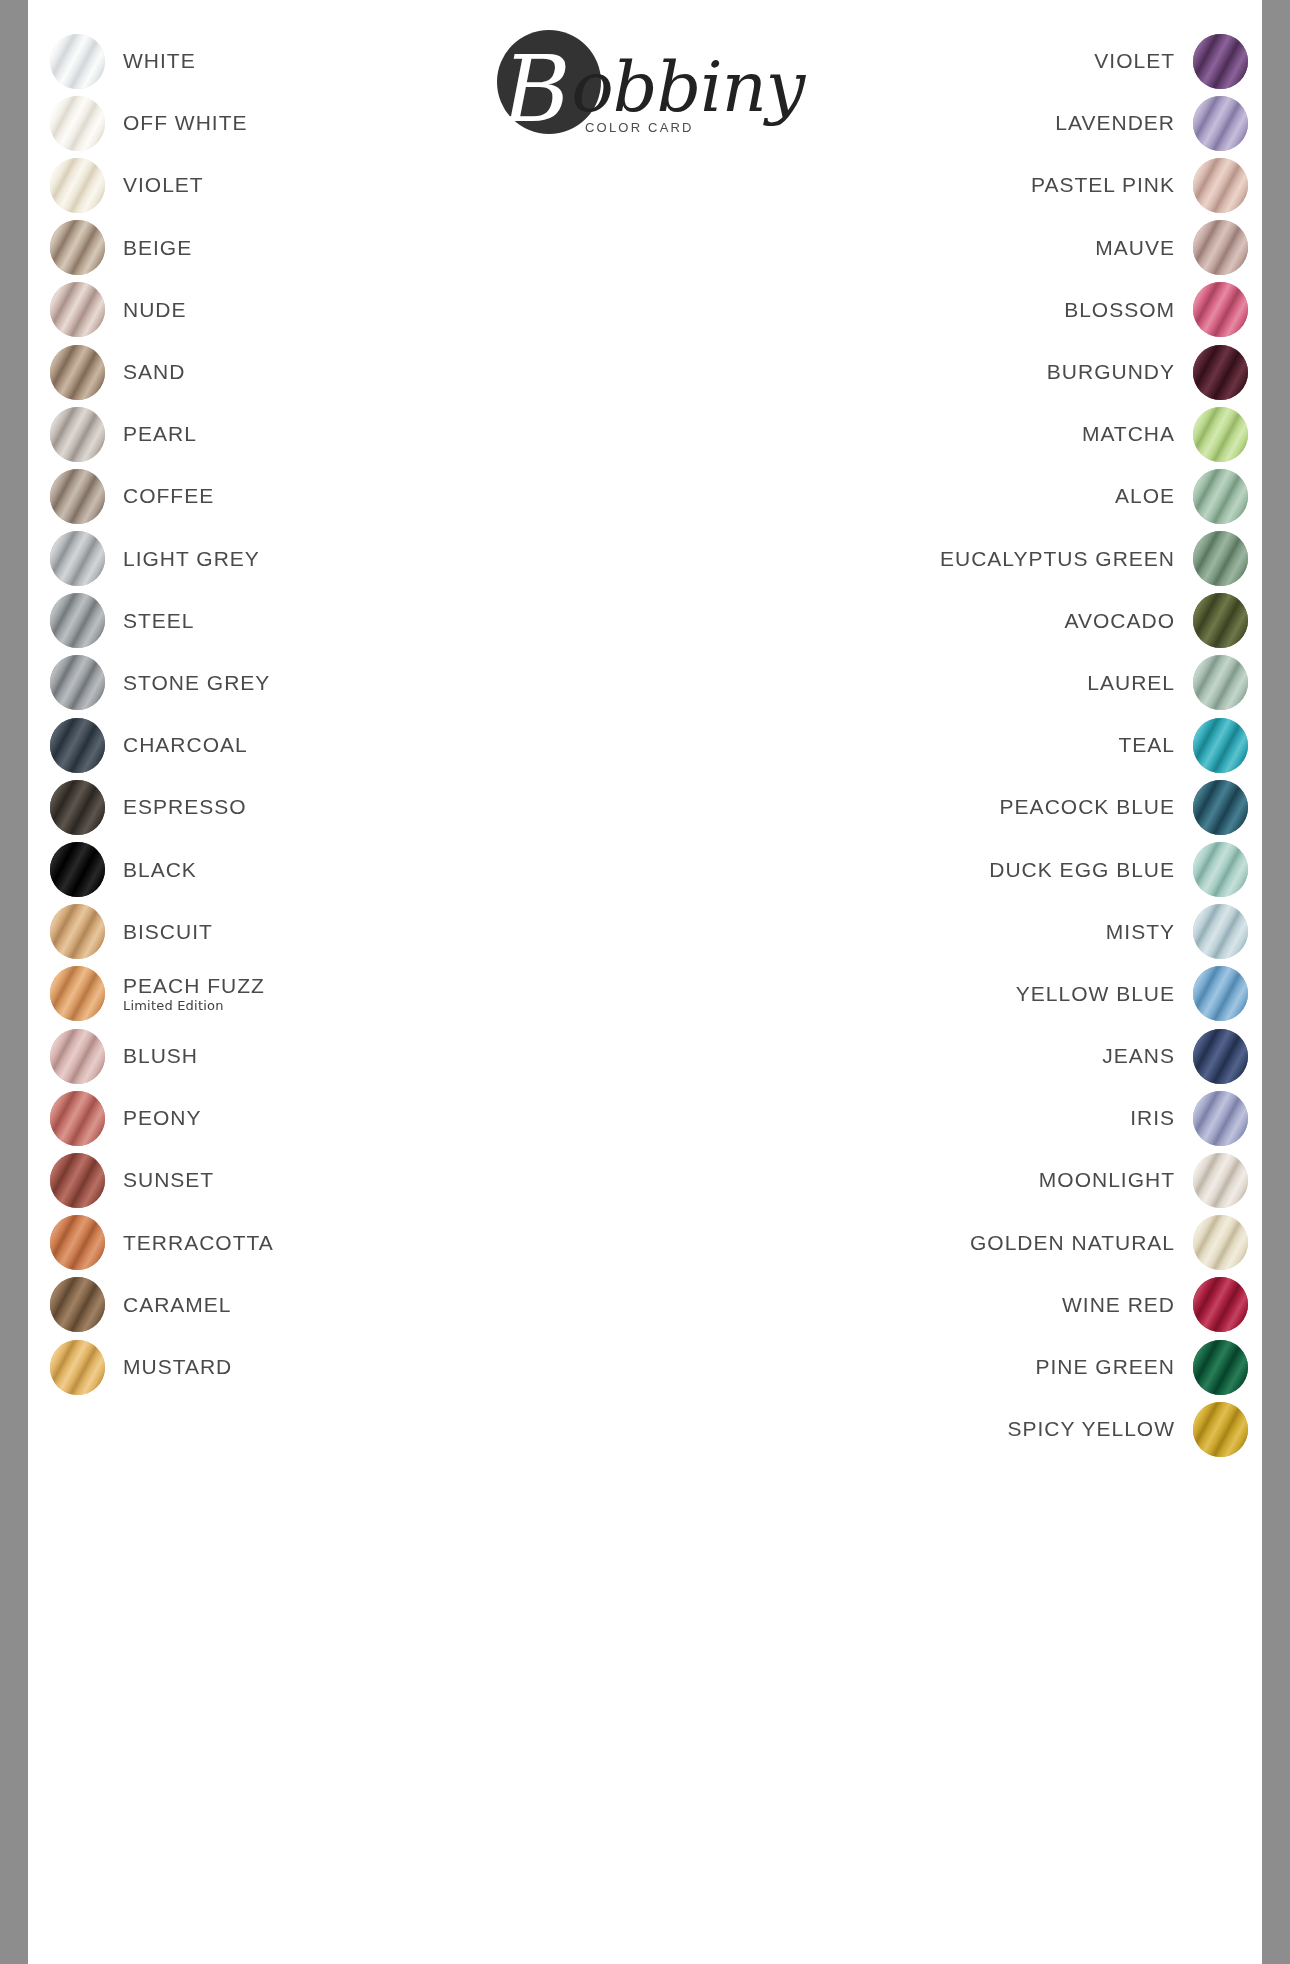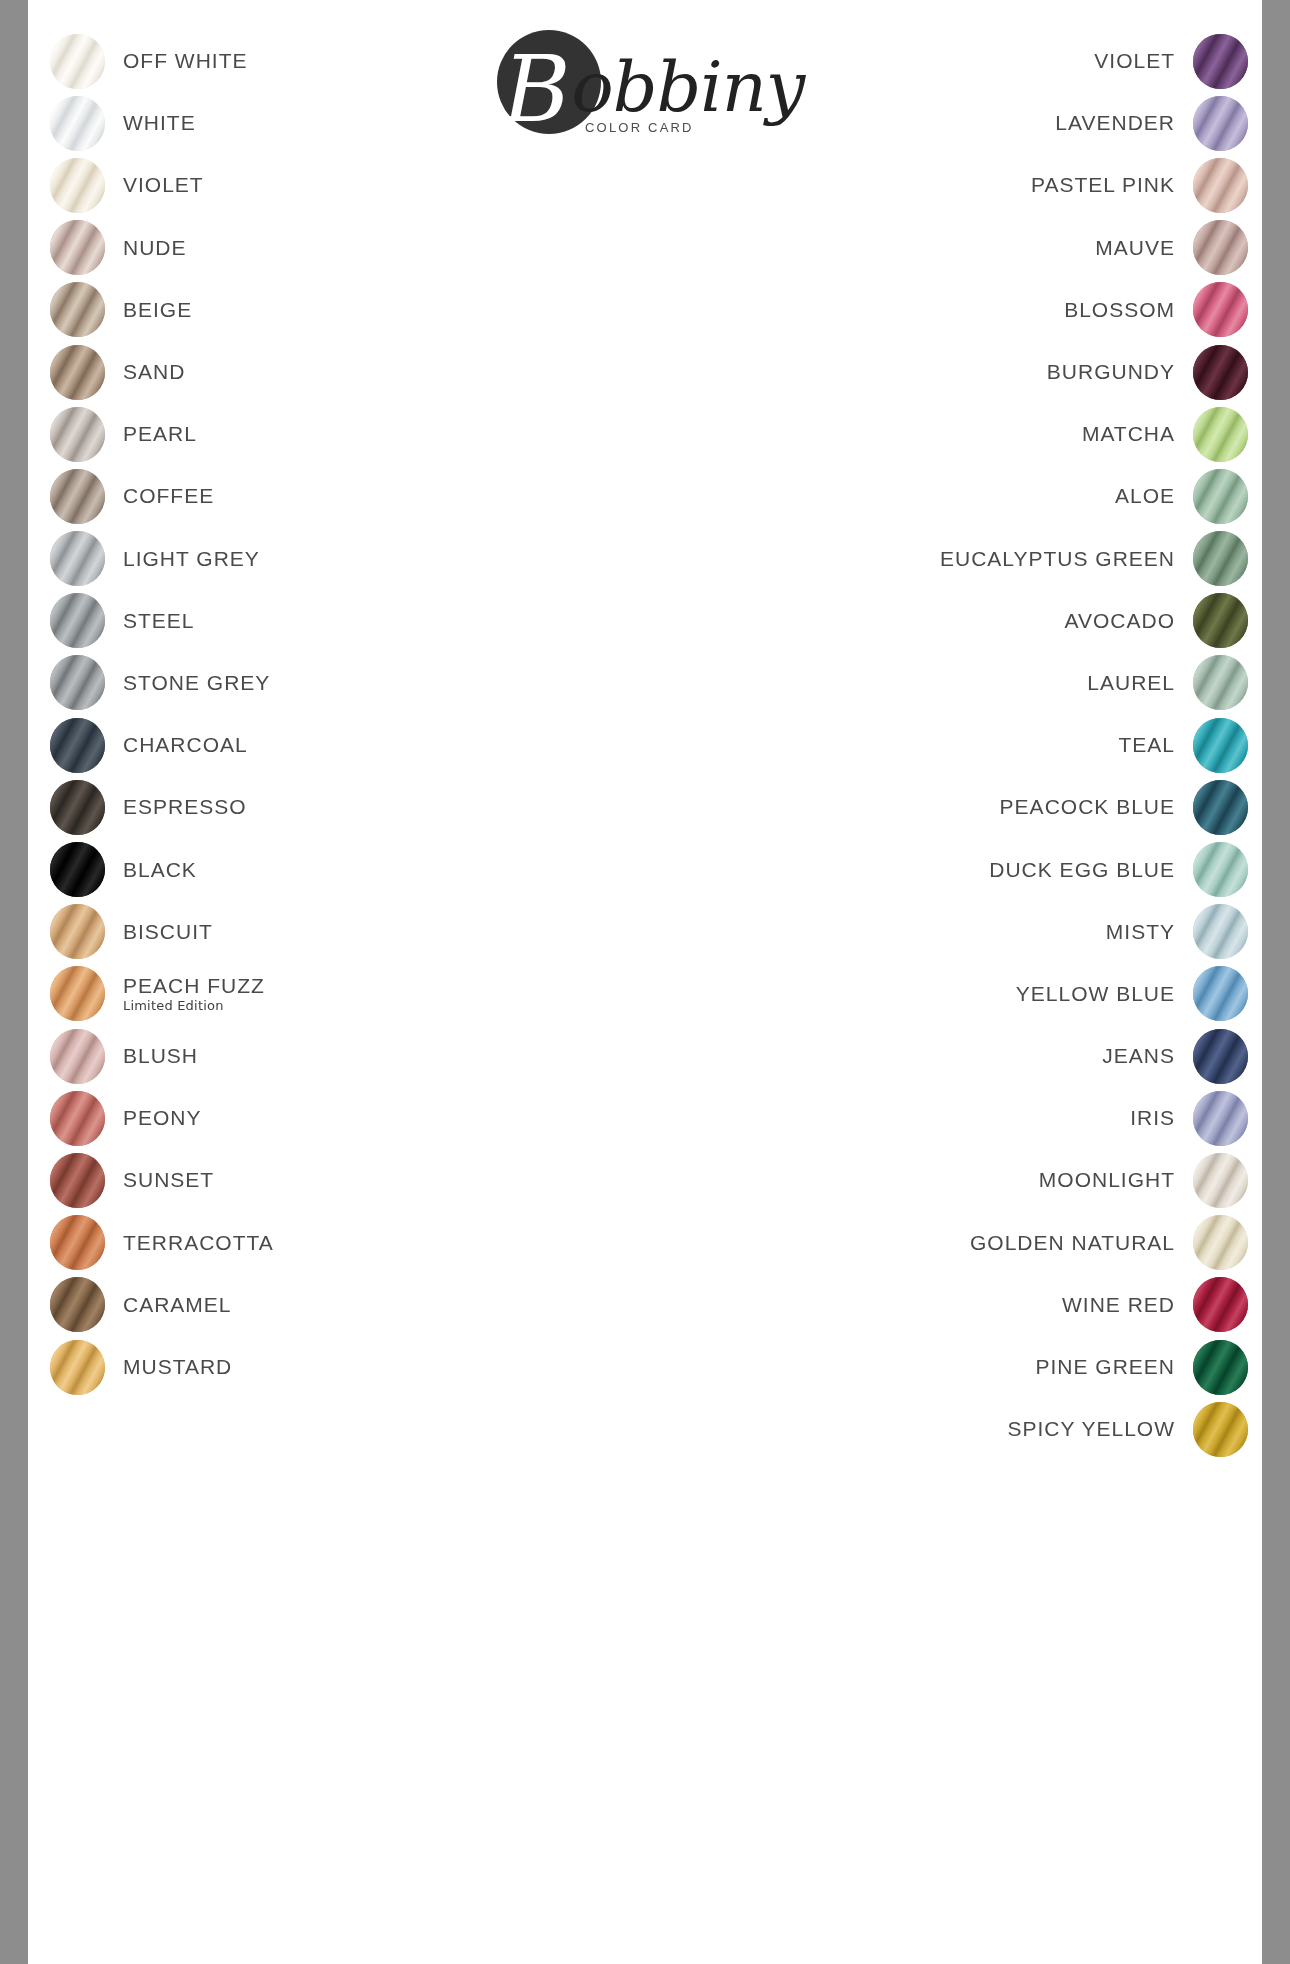--- a/index.html
+++ b/index.html
@@ -146,60 +146,60 @@
   <div class="logo-block">
     <div class="logo-inner">
       <div class="logo-disc"></div>
       <div class="logo-script"><span class="cap">B</span><span>obbiny</span></div>
       <div class="logo-sub">COLOR CARD</div>
     </div>
   </div>
 
   <div class="col col-left" id="col-left">
       <div class="row">
+        <div class="swatch" style="background: rgb(233, 235, 236);">
+          <div class="tex" style="background-image: repeating-linear-gradient(118deg, rgb(210, 215, 218) 0px, rgb(233, 235, 236) 5px, rgb(251, 252, 252) 11px, rgb(233, 235, 236) 17px, rgb(210, 215, 218) 22px), repeating-linear-gradient(28deg, rgba(0, 0, 0, 0.06) 0px, rgba(255, 255, 255, 0.07) 4px, rgba(0, 0, 0, 0.05) 9px);"></div>
+        </div>
+        <div class="label-wrap">
+          <div class="label">WHITE</div>
+        </div>
+      </div>
+      <div class="row">
         <div class="swatch" style="background: rgb(242, 239, 232);">
           <div class="tex" style="background-image: repeating-linear-gradient(118deg, rgb(222, 218, 207) 0px, rgb(242, 239, 232) 5px, rgb(253, 252, 248) 11px, rgb(242, 239, 232) 17px, rgb(222, 218, 207) 22px), repeating-linear-gradient(28deg, rgba(0, 0, 0, 0.06) 0px, rgba(255, 255, 255, 0.07) 4px, rgba(0, 0, 0, 0.05) 9px);"></div>
         </div>
         <div class="label-wrap">
           <div class="label">OFF WHITE</div>
         </div>
       </div>
       <div class="row">
-        <div class="swatch" style="background: rgb(233, 235, 236);">
-          <div class="tex" style="background-image: repeating-linear-gradient(118deg, rgb(210, 215, 218) 0px, rgb(233, 235, 236) 5px, rgb(251, 252, 252) 11px, rgb(233, 235, 236) 17px, rgb(210, 215, 218) 22px), repeating-linear-gradient(28deg, rgba(0, 0, 0, 0.06) 0px, rgba(255, 255, 255, 0.07) 4px, rgba(0, 0, 0, 0.05) 9px);"></div>
-        </div>
-        <div class="label-wrap">
-          <div class="label">WHITE</div>
-        </div>
-      </div>
-      <div class="row">
         <div class="swatch" style="background: rgb(238, 232, 218);">
           <div class="tex" style="background-image: repeating-linear-gradient(118deg, rgb(217, 207, 185) 0px, rgb(238, 232, 218) 5px, rgb(251, 247, 238) 11px, rgb(238, 232, 218) 17px, rgb(217, 207, 185) 22px), repeating-linear-gradient(28deg, rgba(0, 0, 0, 0.06) 0px, rgba(255, 255, 255, 0.07) 4px, rgba(0, 0, 0, 0.05) 9px);"></div>
         </div>
         <div class="label-wrap">
           <div class="label">VIOLET</div>
         </div>
       </div>
       <div class="row">
+        <div class="swatch" style="background: rgb(181, 163, 145);">
+          <div class="tex" style="background-image: repeating-linear-gradient(118deg, rgb(141, 120, 102) 0px, rgb(181, 163, 145) 5px, rgb(214, 200, 184) 11px, rgb(181, 163, 145) 17px, rgb(141, 120, 102) 22px), repeating-linear-gradient(28deg, rgba(0, 0, 0, 0.06) 0px, rgba(255, 255, 255, 0.07) 4px, rgba(0, 0, 0, 0.05) 9px);"></div>
+        </div>
+        <div class="label-wrap">
+          <div class="label">BEIGE</div>
+        </div>
+      </div>
+      <div class="row">
         <div class="swatch" style="background: rgb(204, 183, 174);">
           <div class="tex" style="background-image: repeating-linear-gradient(118deg, rgb(168, 145, 138) 0px, rgb(204, 183, 174) 5px, rgb(232, 219, 213) 11px, rgb(204, 183, 174) 17px, rgb(168, 145, 138) 22px), repeating-linear-gradient(28deg, rgba(0, 0, 0, 0.06) 0px, rgba(255, 255, 255, 0.07) 4px, rgba(0, 0, 0, 0.05) 9px);"></div>
         </div>
         <div class="label-wrap">
           <div class="label">NUDE</div>
         </div>
       </div>
       <div class="row">
-        <div class="swatch" style="background: rgb(181, 163, 145);">
-          <div class="tex" style="background-image: repeating-linear-gradient(118deg, rgb(141, 120, 102) 0px, rgb(181, 163, 145) 5px, rgb(214, 200, 184) 11px, rgb(181, 163, 145) 17px, rgb(141, 120, 102) 22px), repeating-linear-gradient(28deg, rgba(0, 0, 0, 0.06) 0px, rgba(255, 255, 255, 0.07) 4px, rgba(0, 0, 0, 0.05) 9px);"></div>
-        </div>
-        <div class="label-wrap">
-          <div class="label">BEIGE</div>
-        </div>
-      </div>
-      <div class="row">
         <div class="swatch" style="background: rgb(168, 145, 124);">
           <div class="tex" style="background-image: repeating-linear-gradient(118deg, rgb(126, 106, 87) 0px, rgb(168, 145, 124) 5px, rgb(201, 183, 163) 11px, rgb(168, 145, 124) 17px, rgb(126, 106, 87) 22px), repeating-linear-gradient(28deg, rgba(0, 0, 0, 0.06) 0px, rgba(255, 255, 255, 0.07) 4px, rgba(0, 0, 0, 0.05) 9px);"></div>
         </div>
         <div class="label-wrap">
           <div class="label">SAND</div>
         </div>
       </div>
       <div class="row">
         <div class="swatch" style="background: rgb(194, 186, 180);">
           <div class="tex" style="background-image: repeating-linear-gradient(118deg, rgb(157, 148, 141) 0px, rgb(194, 186, 180) 5px, rgb(222, 216, 211) 11px, rgb(194, 186, 180) 17px, rgb(157, 148, 141) 22px), repeating-linear-gradient(28deg, rgba(0, 0, 0, 0.06) 0px, rgba(255, 255, 255, 0.07) 4px, rgba(0, 0, 0, 0.05) 9px);"></div>

